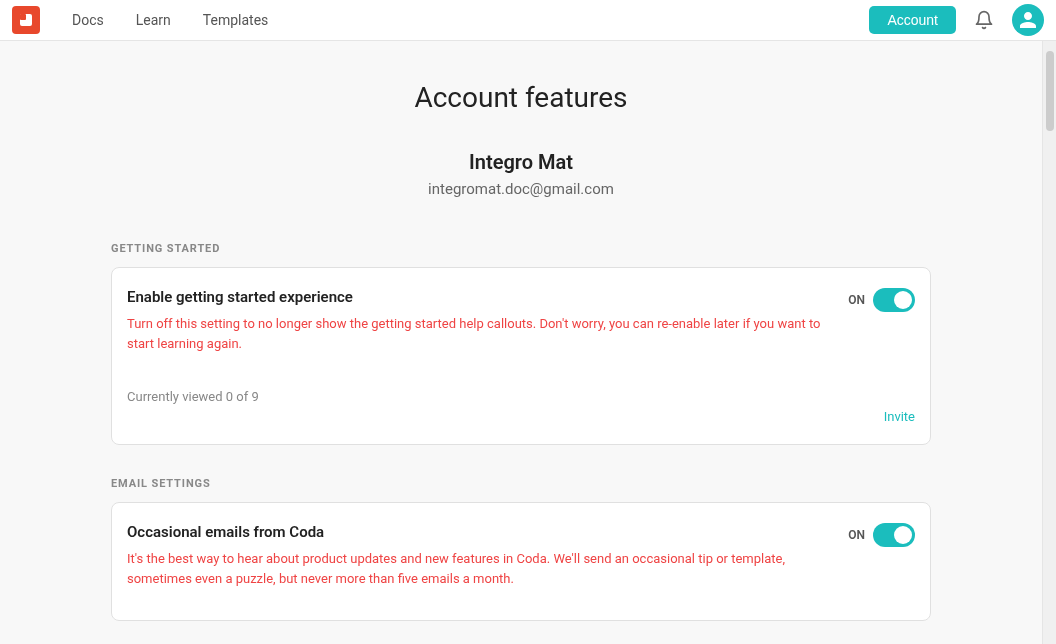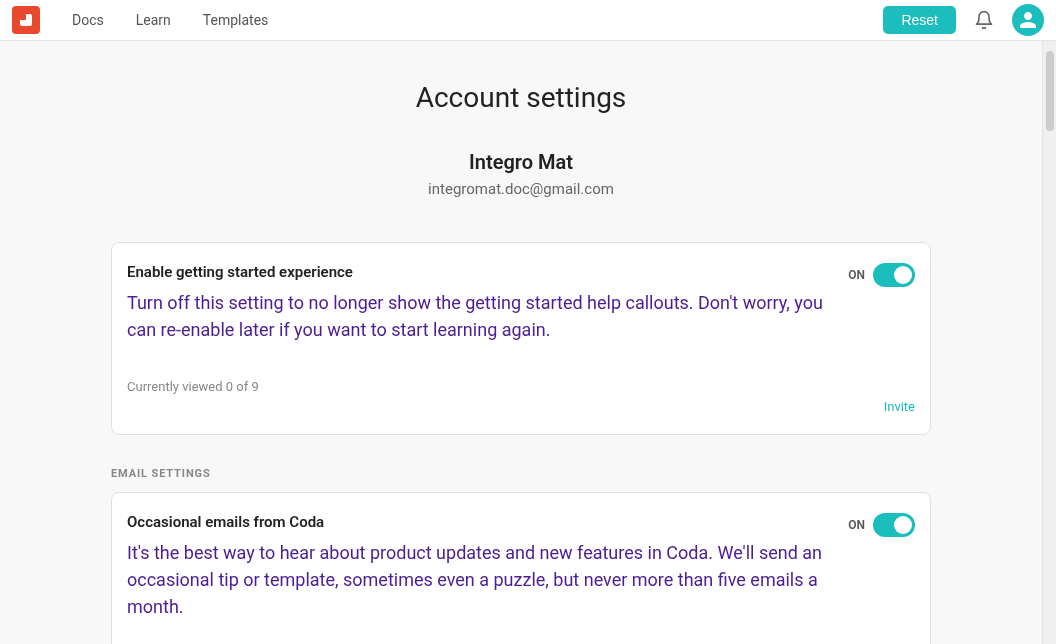--- a/index.html
+++ b/index.html
@@ -164,22 +164,22 @@
       justify-content: space-between;
     }
     .setting-text { flex: 1; padding-right: 24px; }
     .setting-title {
       font-size: 15px;
       font-weight: 600;
       color: #222;
       margin-bottom: 8px;
     }
     .setting-desc {
-      font-size: 18px;
-      color: #4c1d95;
+      font-size: 13px;
+      color: #ef4444;
       line-height: 1.5;
       margin-bottom: 12px;
     }
     .setting-meta {
       font-size: 13px;
       color: #888;
     }
     .setting-controls {
       display: flex;
       flex-direction: column;
@@ -241,44 +241,45 @@
       <rect x="2" y="2" width="12" height="12" rx="2" fill="white"></rect>
       <rect x="2" y="2" width="6" height="6" rx="1" fill="#e8482c"></rect>
     </svg>
   </div>
   <div class="nav-links">
     <a class="nav-link">Docs</a>
     <a class="nav-link">Learn</a>
     <a class="nav-link">Templates</a>
   </div>
   <div class="nav-right">
-    <button class="invite-btn">Reset</button>
+    <button class="invite-btn">Account</button>
     <div class="bell-icon">
       <svg width="20" height="20" viewBox="0 0 24 24" fill="none" stroke="#666" stroke-width="2" stroke-linecap="round" stroke-linejoin="round">
         <path d="M18 8A6 6 0 0 0 6 8c0 7-3 9-3 9h18s-3-2-3-9"></path>
         <path d="M13.73 21a2 2 0 0 1-3.46 0"></path>
       </svg>
     </div>
     <div class="avatar">
       <svg width="20" height="20" viewBox="0 0 24 24" fill="white">
         <path d="M12 12c2.7 0 4.8-2.1 4.8-4.8S14.7 2.4 12 2.4 7.2 4.5 7.2 7.2 9.3 12 12 12zm0 2.4c-3.2 0-9.6 1.6-9.6 4.8v2.4h19.2v-2.4c0-3.2-6.4-4.8-9.6-4.8z"></path>
       </svg>
     </div>
   </div>
 </nav>
 
 <div class="page-container">
   <div class="main-content">
     <div class="content-inner">
 
-      <h1 class="page-title">Account settings</h1>
+      <h1 class="page-title">Account features</h1>
 
       <div class="user-name">Integro Mat</div>
       <div class="user-email">integromat.doc@gmail.com</div>
 
+      <div class="section-label">GETTING STARTED</div>
       <div class="settings-card">
         <div class="setting-row">
           <div class="setting-text">
             <div class="setting-title">Enable getting started experience</div>
             <div class="setting-desc">Turn off this setting to no longer show the getting started help callouts. Don't worry, you can re-enable later if you want to start learning again.</div>
           </div>
           <div class="setting-controls">
             <div class="toggle-row">
               <span class="toggle-label">ON</span>
               <div class="toggle"></div>

